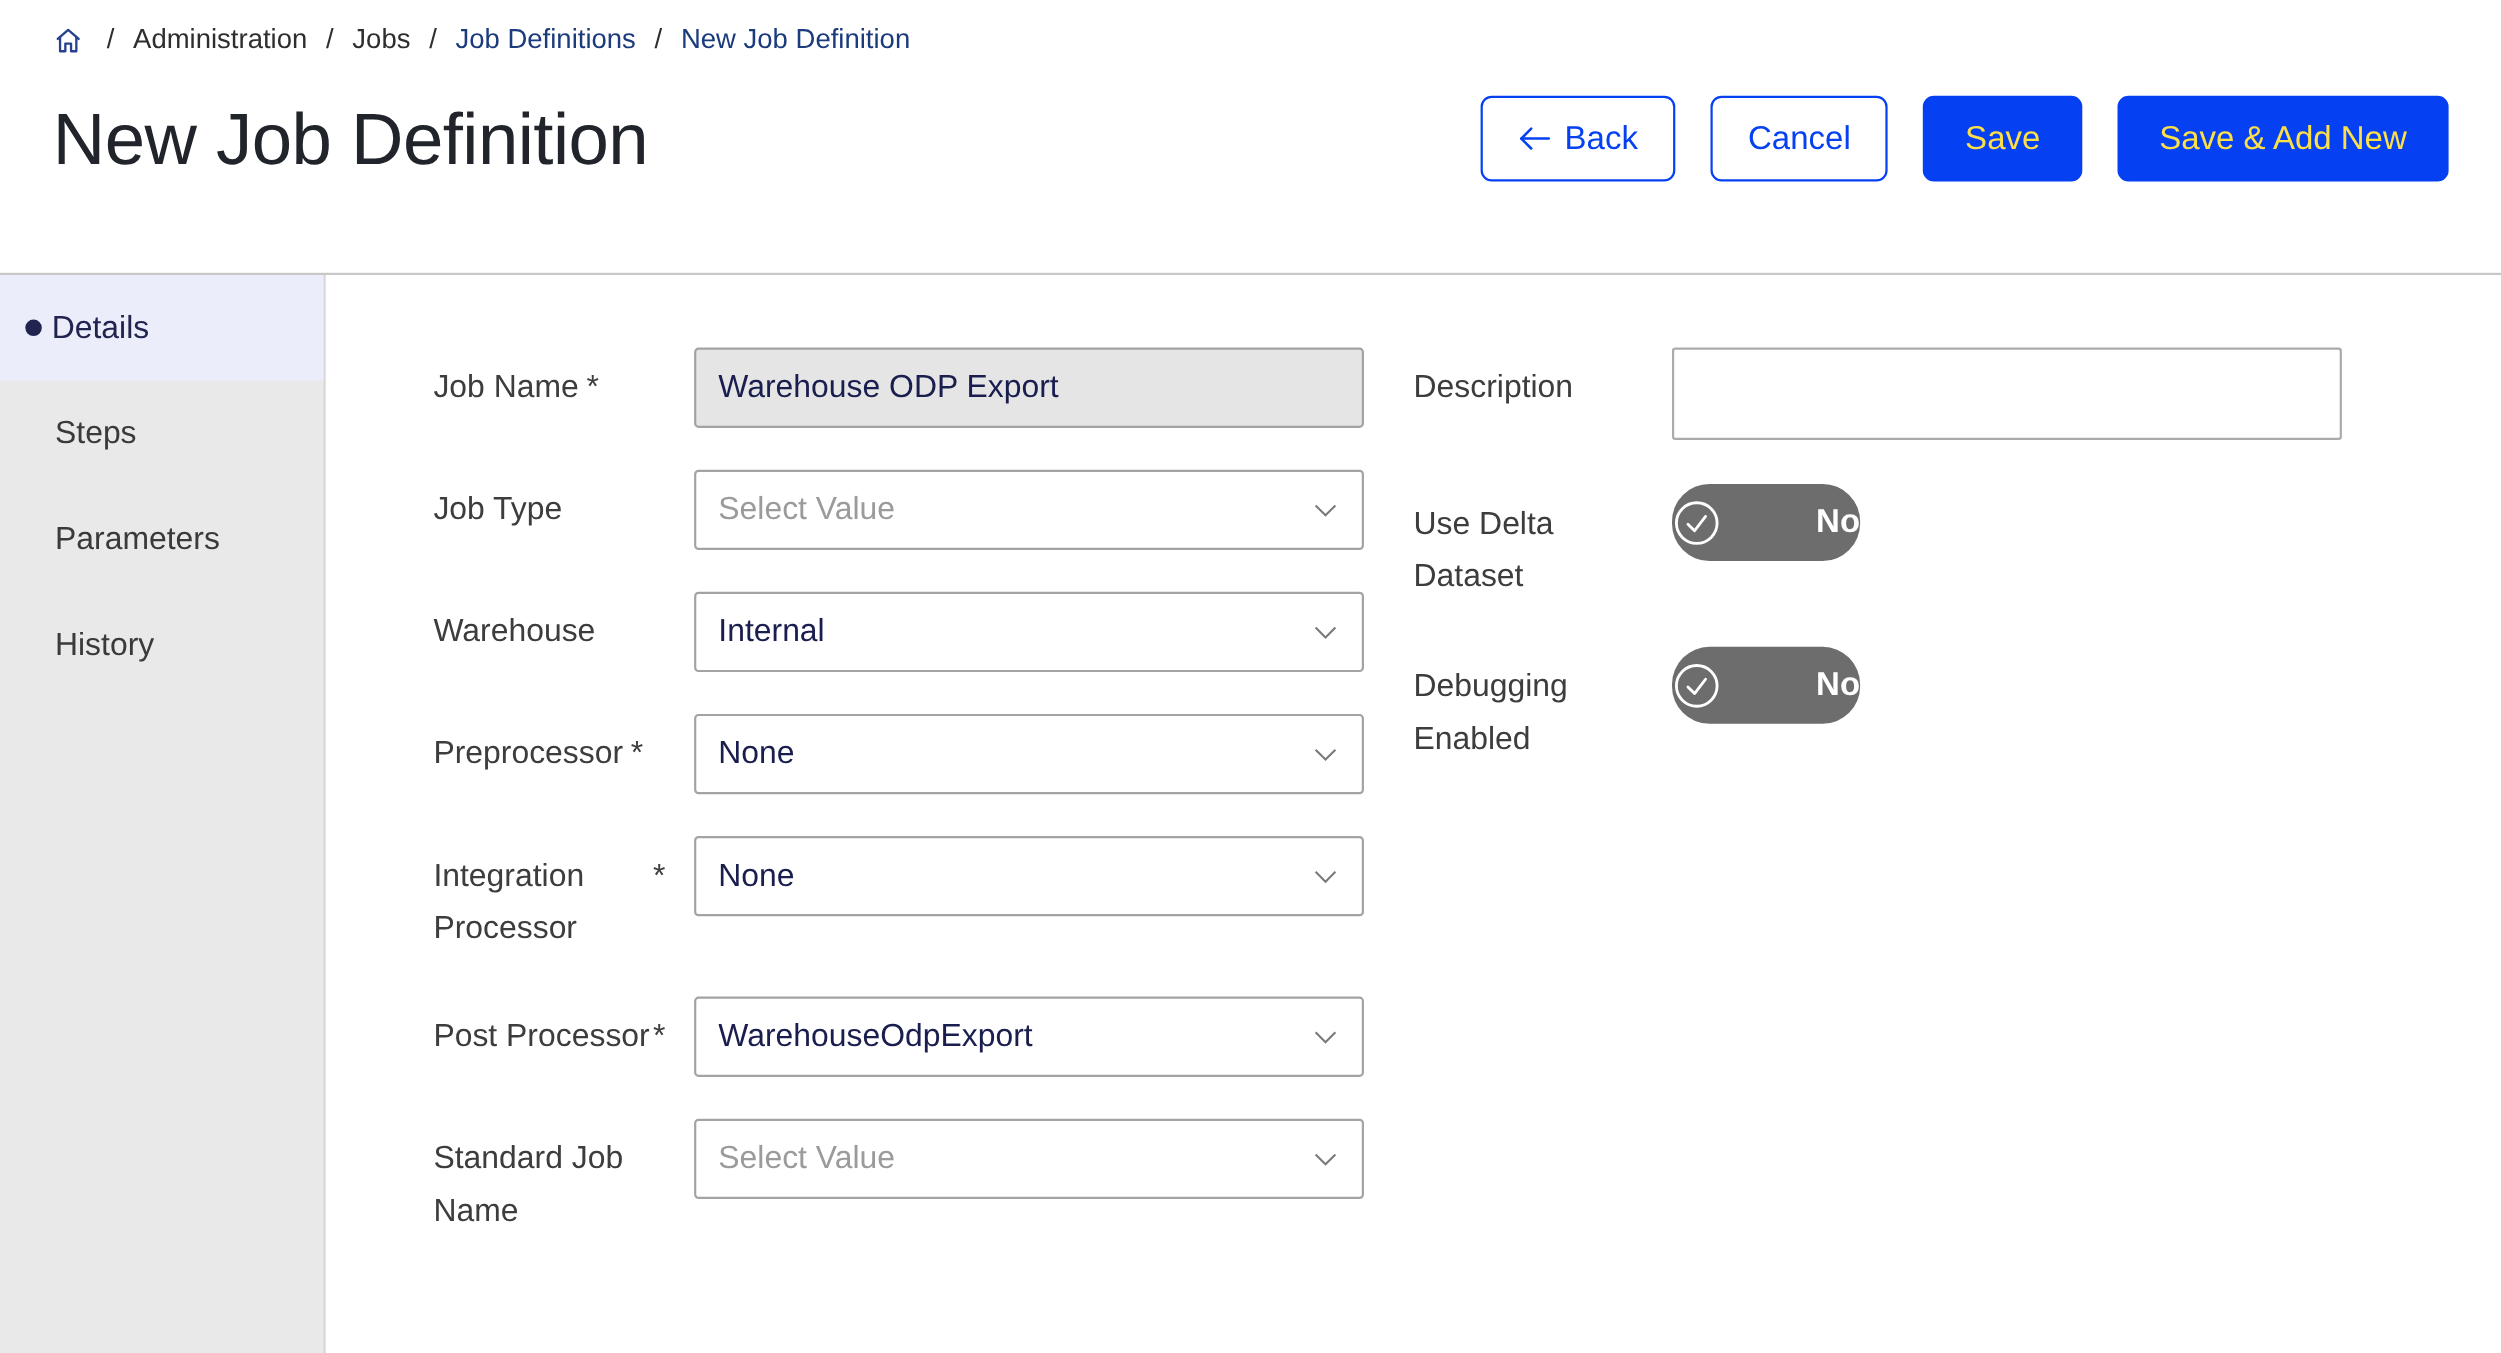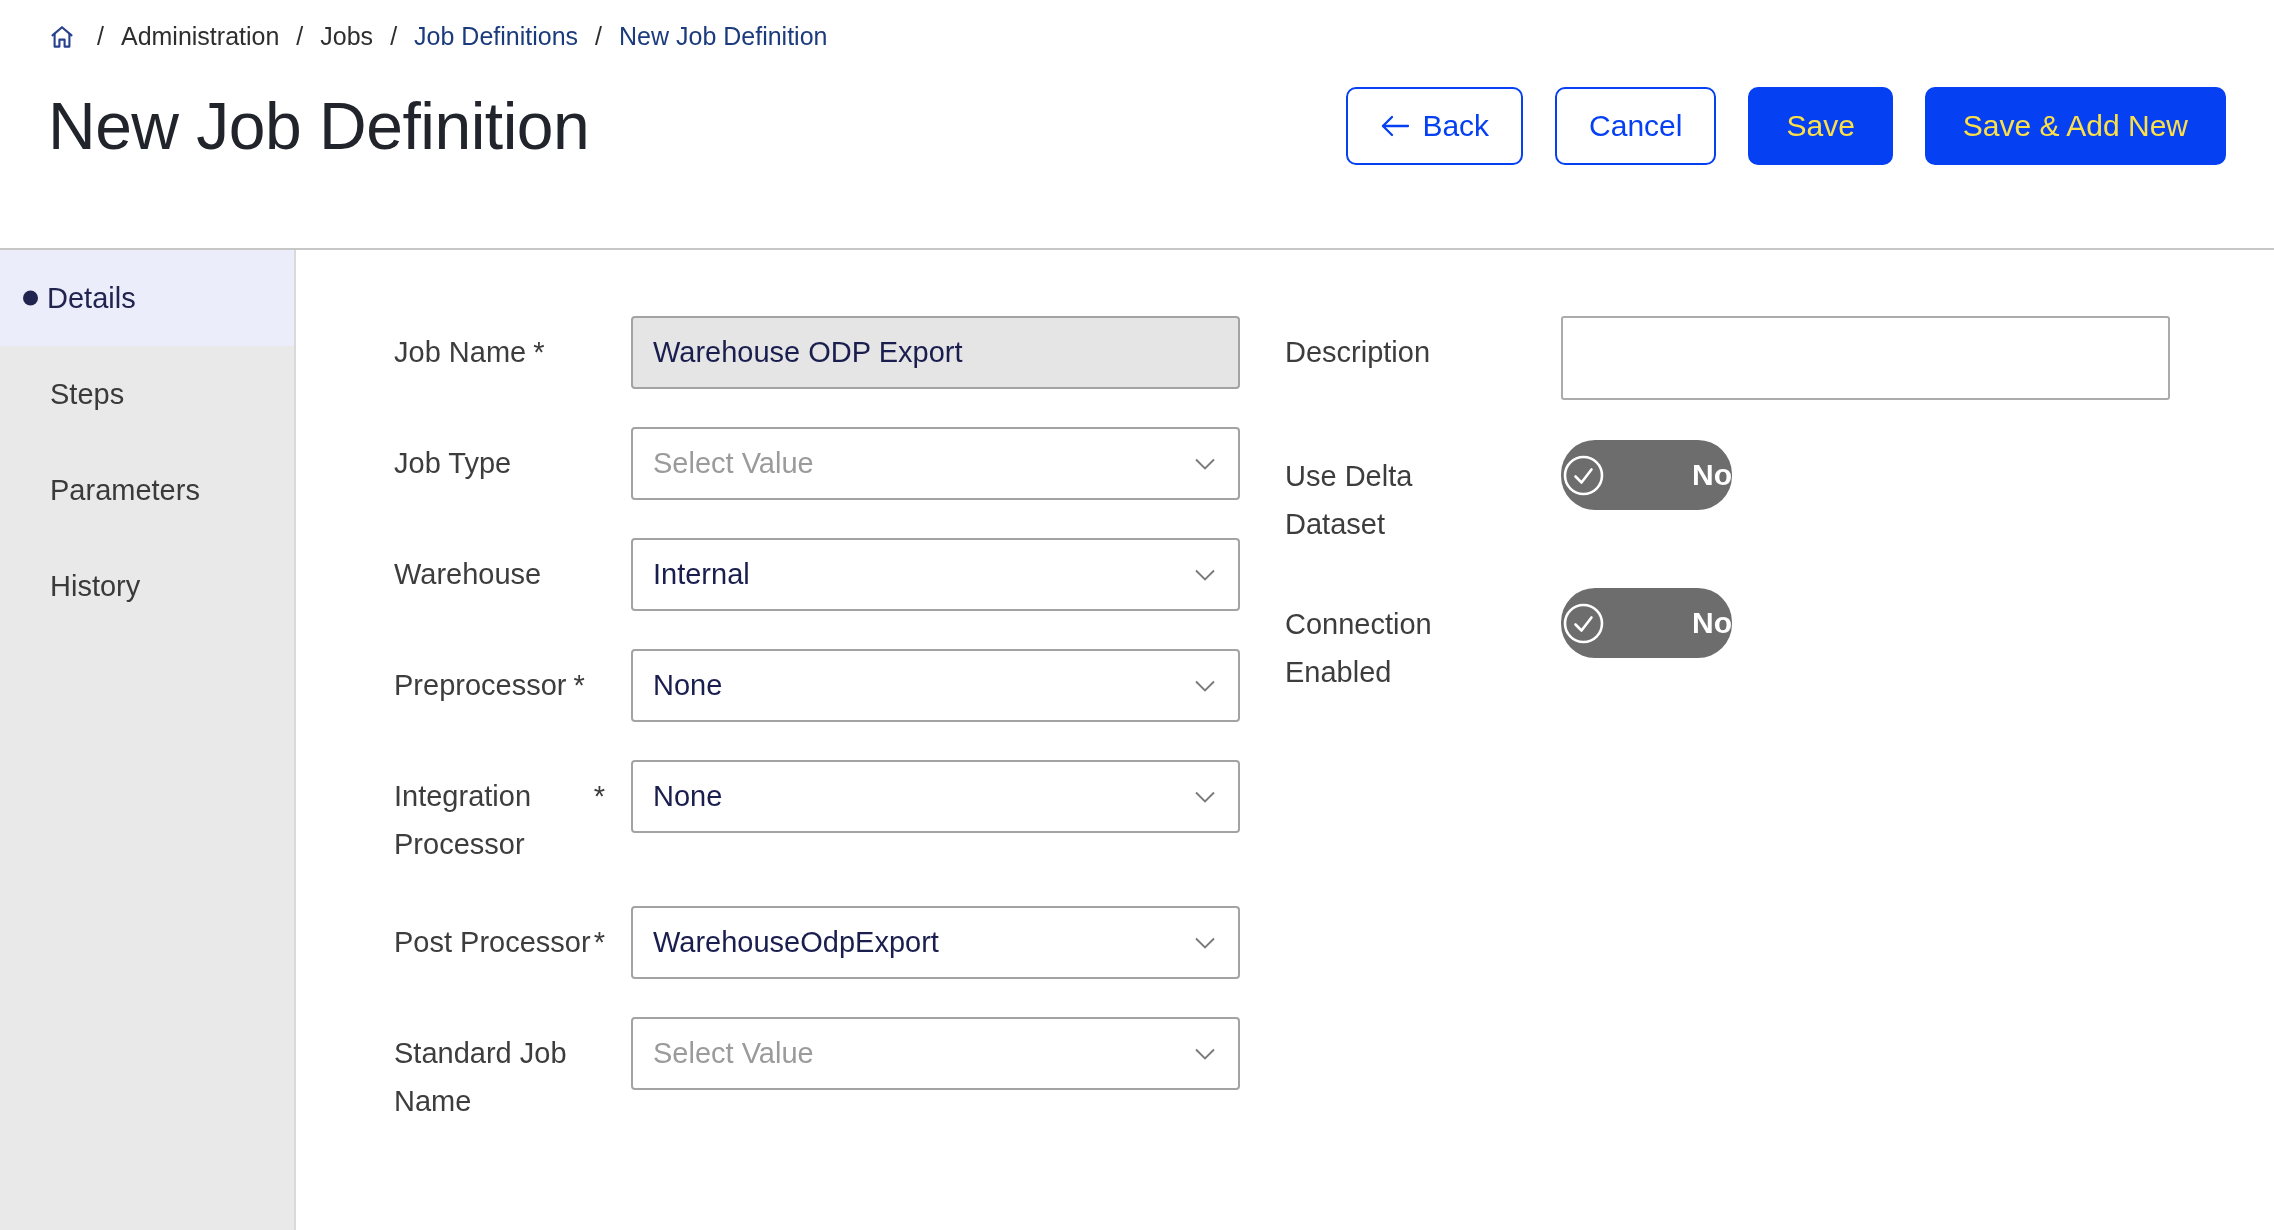--- a/index.html
+++ b/index.html
@@ -38,21 +38,21 @@
   .content{display:flex;border-top:2px solid #C7C7C7;height:1002px;}
   .sidebar{width:296px;background:var(--sidebar-bg);border-right:2px solid #D9D9D9;flex:none;}
   .side-item{height:96px;display:flex;align-items:center;padding-left:50px;font-size:29px;color:#3A3A3A;position:relative;cursor:pointer;}
   .side-item.active{background:var(--sidebar-active-bg);color:var(--sidebar-active-text);padding-left:47px;}
   .side-item .bullet{position:absolute;left:23px;top:50%;transform:translateY(-50%);width:15px;height:15px;border-radius:50%;background:var(--sidebar-active-text);}
 
   .main{flex:1;display:flex;padding:66px 0 0 98px;}
   .col-left{width:844px;margin-right:47px;flex:none;}
   .col-right{flex:none;}
   .frow{display:flex;margin-bottom:38px;}
-  .col-right .frow{margin-bottom:40px;gap:41px;}
+  .col-right .frow{margin-bottom:40px;}
   .f-label{width:215px;margin-right:22px;margin-top:12px;font-size:29px;line-height:48px;color:var(--label-text);position:relative;flex:none;}
   .col-right .f-label{width:210px;margin-right:25px;}
   .star{margin-left:7px;}
   .star-right{position:absolute;right:4px;top:0;}
 
   .ctl-text{width:609px;height:73px;border:2px solid var(--border-gray);border-radius:4px;font-size:29px;font-family:inherit;color:var(--input-text);padding:0 20px;background:#e5e5e5;outline:none;flex:none;}
   .ctl-select{width:609px;height:73px;border:2px solid var(--border-gray);border-radius:4px;background:#fff;display:flex;align-items:center;font-size:29px;color:var(--input-text);padding:0 64px 0 20px;position:relative;cursor:pointer;flex:none;}
   .ctl-select .val{overflow:hidden;white-space:nowrap;}
   .ctl-select .val.ph{color:var(--placeholder);}
   .ctl-select .chev{position:absolute;right:22px;top:50%;transform:translateY(-50%);display:flex;}
@@ -205,21 +205,21 @@
               <span class="ticon">
                 <svg width="45" height="45" viewBox="0 0 45 45" fill="none" stroke="#FFFFFF" stroke-width="2.6">
                   <circle cx="22.5" cy="22.5" r="18.5"></circle>
                   <path d="M14.5 23.5 L20.5 29.5 L30.5 16.5" stroke-linecap="round" stroke-linejoin="round"></path>
                 </svg>
               </span>
               <span>No</span>
             </div>
           </div>
           <div class="frow">
-            <div class="f-label"><span>Connection Enabled</span></div>
+            <div class="f-label"><span>Debugging Enabled</span></div>
             <div class="ctl-toggle">
               <span class="ticon">
                 <svg width="45" height="45" viewBox="0 0 45 45" fill="none" stroke="#FFFFFF" stroke-width="2.6">
                   <circle cx="22.5" cy="22.5" r="18.5"></circle>
                   <path d="M14.5 23.5 L20.5 29.5 L30.5 16.5" stroke-linecap="round" stroke-linejoin="round"></path>
                 </svg>
               </span>
               <span>No</span>
             </div>
           </div>

